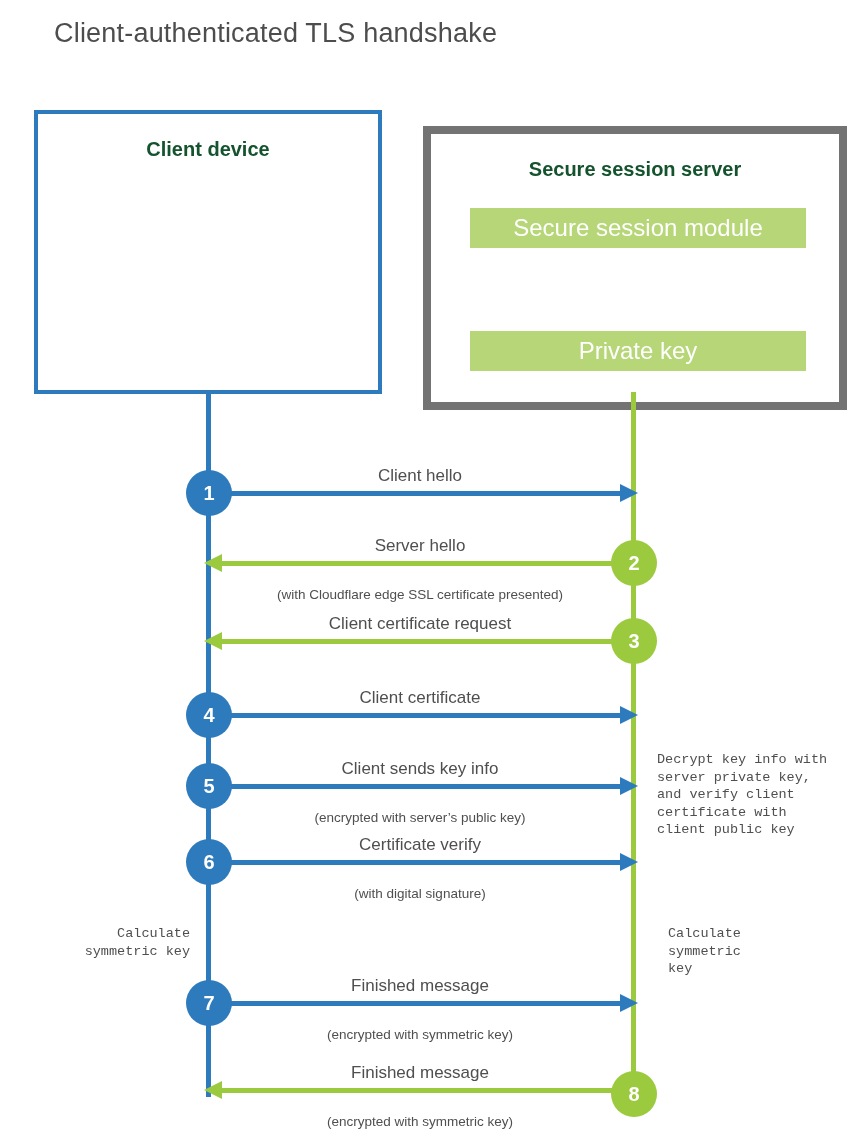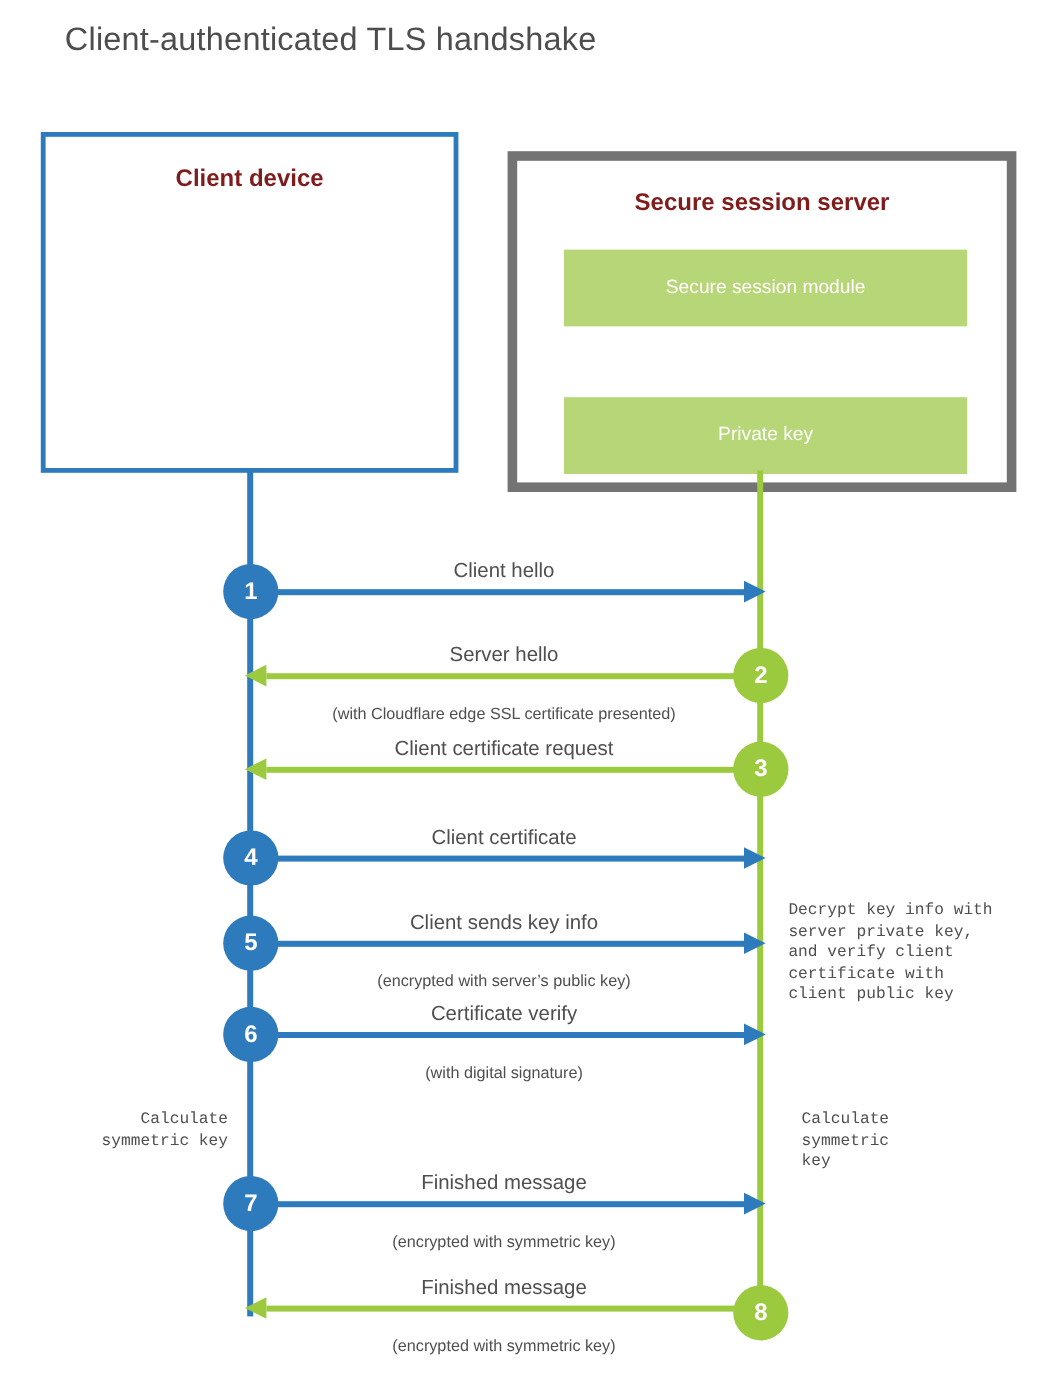--- a/index.html
+++ b/index.html
@@ -38,21 +38,21 @@
     box-sizing: border-box;
     background: #ffffff;
   }
   .box-title {
     position: absolute;
     left: 0; top: 24px;
     width: 100%;
     text-align: center;
     font-size: 20px;
     font-weight: 700;
-    color: #7f1d1d;
+    color: #14532d;
   }
   .app-box {
     position: absolute;
     left: 32px; top: 73px;
     width: 276px; height: 177px;
     background: #5b9cd5;
     display: flex;
     align-items: center;
     justify-content: center;
   }
@@ -60,27 +60,27 @@
     display: inline-block;
     width: 160px;
     text-align: center;
     color: #ffffff;
     font-size: 20px;
     line-height: 27px;
   }
   .module-bar {
     position: absolute;
     left: 39px;
-    width: 336px; height: 64px;
+    width: 336px; height: 40px;
     background: #b6d678;
     display: flex;
     align-items: center;
     justify-content: center;
     color: #ffffff;
-    font-size: 16px;
+    font-size: 24px;
   }
   .bar-1 { top: 74px; }
   .bar-2 { top: 136px; }
   .bar-3 { top: 197px; }
   
   .vline { position: absolute; width: 5px; }
   .vl-blue  { left: 206px; top: 392px; height: 705px; background: #2d7abc; }
   .vl-green { left: 631px; top: 392px; height: 702px; background: #9bca3e; }
   
   .hline { position: absolute; height: 5px; }

